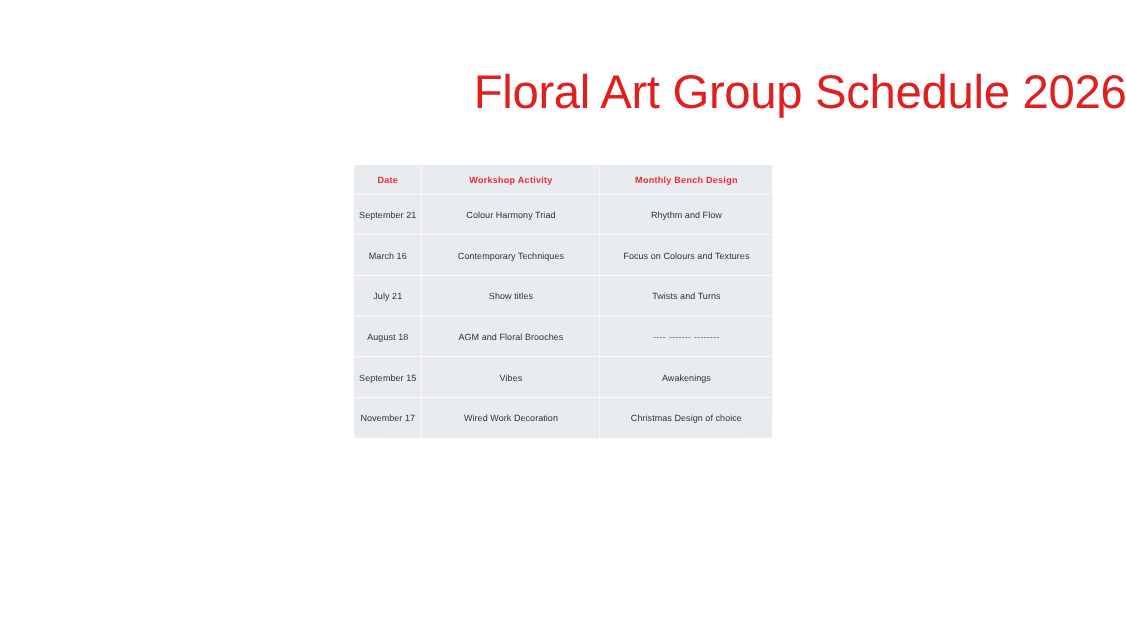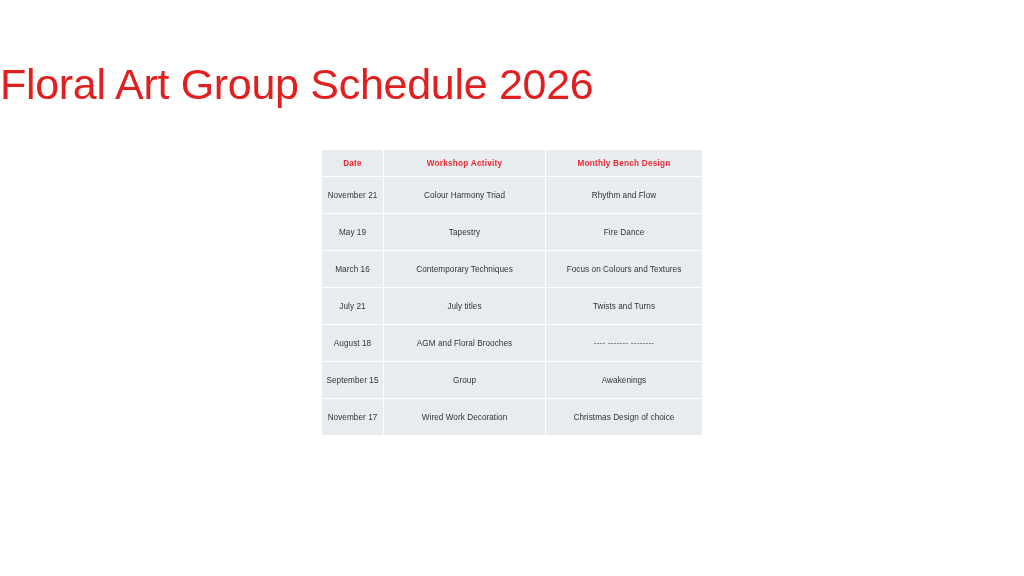--- a/index.html
+++ b/index.html
@@ -21,21 +21,21 @@
     width: 1024px;
     height: 576px;
     background: #ffffff;
   }
 
   .slide-title {
     position: absolute;
     left: 0;
     top: 58px;
     width: 1024px;
-    text-align: left;
+    text-align: right;
     color: #e11f1f;
     font-size: 43px;
     font-weight: 400;
     letter-spacing: -0.3px;
     line-height: 52px;
     white-space: nowrap;
   }
 
   .schedule-table-wrap {
     position: absolute;
@@ -120,49 +120,44 @@
       </colgroup>
       <thead>
         <tr>
           <th>Date</th>
           <th>Workshop Activity</th>
           <th>Monthly Bench Design</th>
         </tr>
       </thead>
       <tbody>
         <tr>
-          <td class="cell-date">November 21</td>
+          <td class="cell-date">September 21</td>
           <td>Colour Harmony Triad</td>
           <td>Rhythm and Flow</td>
-        </tr>
-        <tr>
-          <td class="cell-date">May 19</td>
-          <td>Tapestry</td>
-          <td>Fire Dance</td>
         </tr>
         <tr>
           <td class="cell-date">March 16</td>
           <td>Contemporary Techniques</td>
           <td>Focus on Colours and Textures</td>
         </tr>
         <tr>
           <td class="cell-date">July  21</td>
-          <td>July titles</td>
+          <td>Show titles</td>
           <td>Twists and Turns</td>
         </tr>
         <tr>
           <td class="cell-date">August  18</td>
           <td>AGM and Floral Brooches</td>
           <td>
             <span class="dash-placeholder">---- ------- --------</span>
           </td>
         </tr>
         <tr>
           <td class="cell-date">September 15</td>
-          <td>Group</td>
+          <td>Vibes</td>
           <td>Awakenings</td>
         </tr>
         <tr>
           <td class="cell-date">November 17</td>
           <td>Wired Work Decoration</td>
           <td>Christmas Design of choice</td>
         </tr>
       </tbody>
     </table>
   </div>

